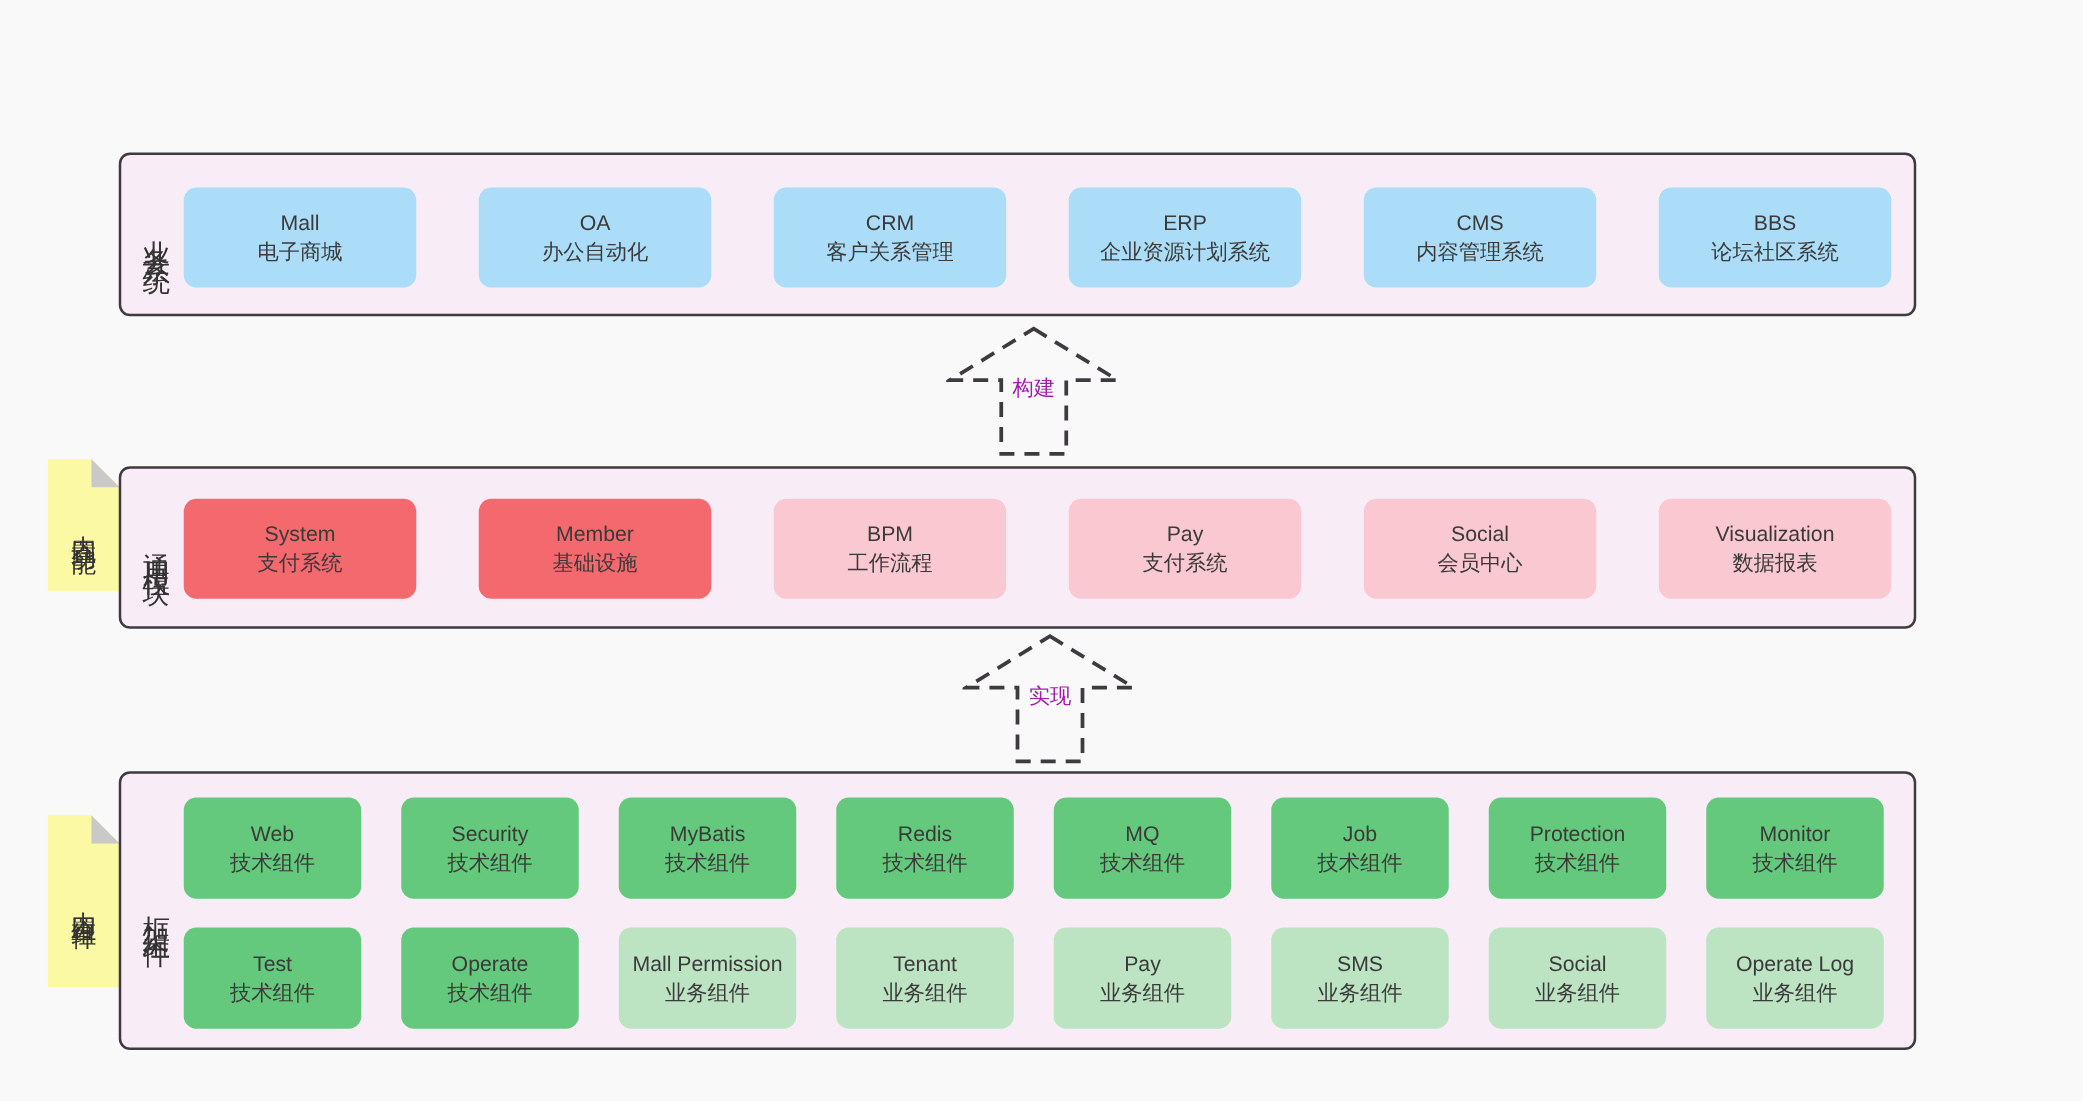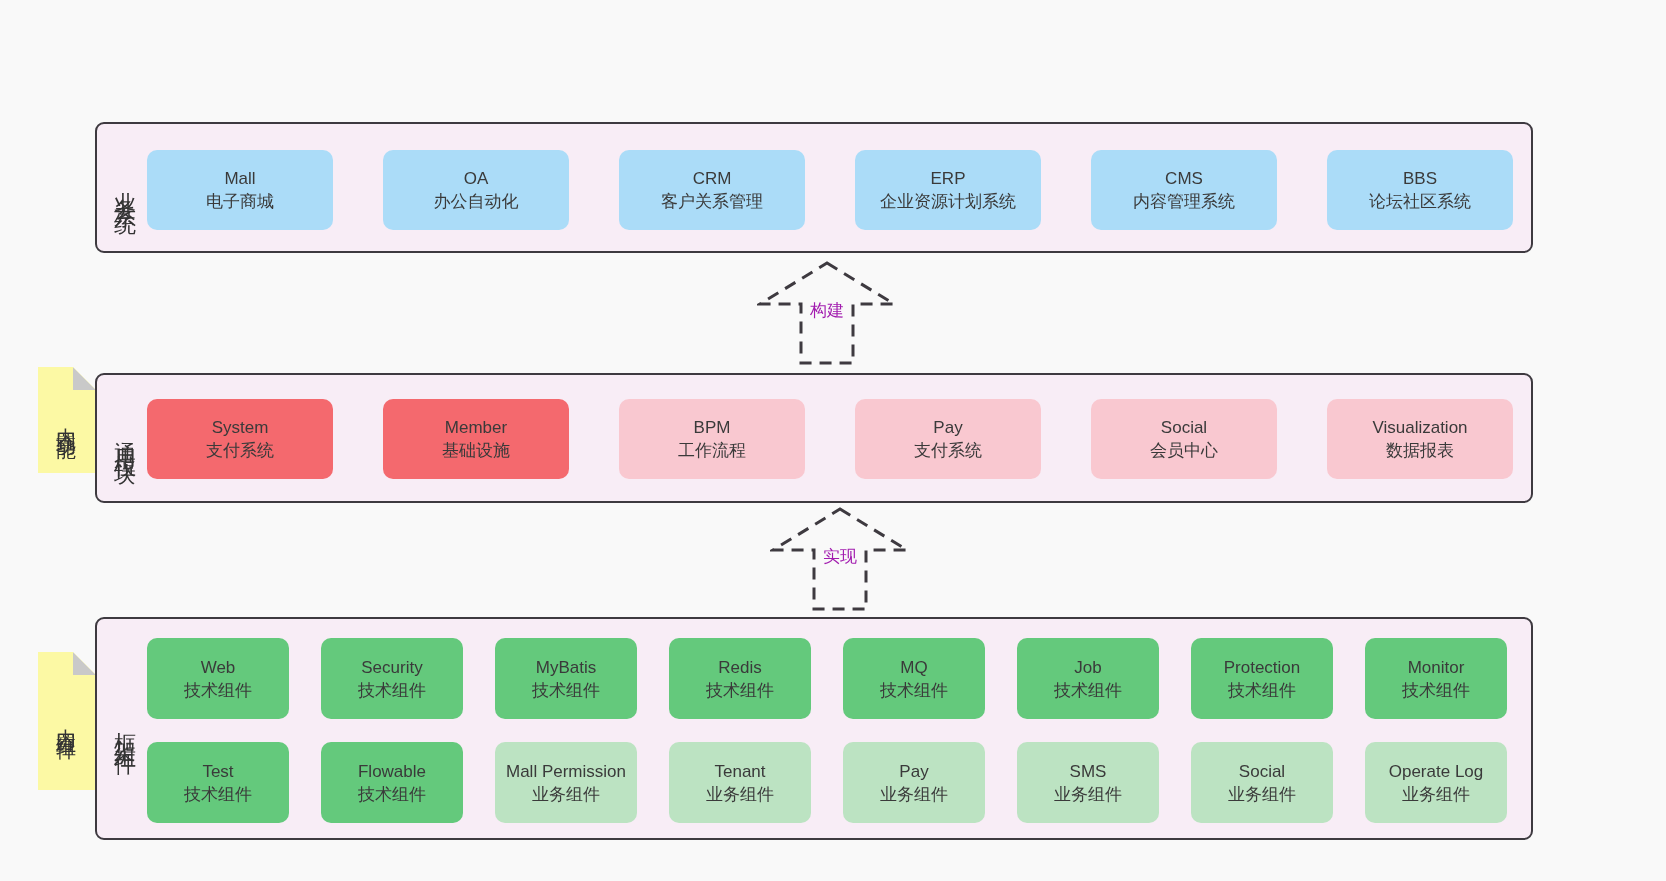--- a/index.html
+++ b/index.html
@@ -200,21 +200,21 @@
       <span>Monitor</span>
       <span>技术组件</span>
     </div>
   </div>
   <div class="box-row row2">
     <div class="box w142 green">
       <span>Test</span>
       <span>技术组件</span>
     </div>
     <div class="box w142 green">
-      <span>Flowable</span>
+      <span>Operate</span>
       <span>技术组件</span>
     </div>
     <div class="box w142 lightgreen">
       <span>Mall Permission</span>
       <span>业务组件</span>
     </div>
     <div class="box w142 lightgreen">
       <span>Tenant</span>
       <span>业务组件</span>
     </div>

